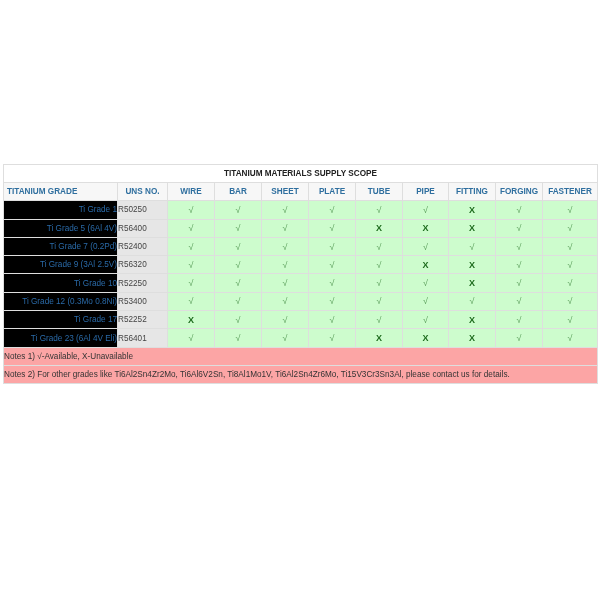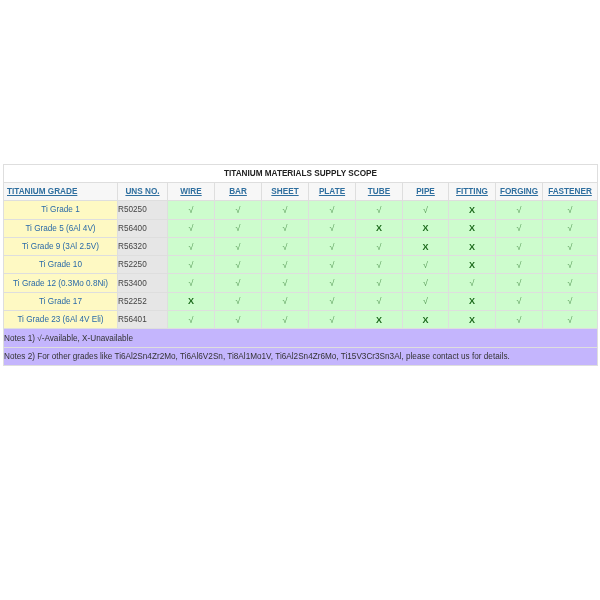--- a/index.html
+++ b/index.html
@@ -8,28 +8,28 @@
   table.scope {
     position: absolute; left: 3px; top: 136px; width: 594px;
     border-collapse: collapse; table-layout: fixed;
     font-size: 8.2px; color: #333; margin-top: 28px;
   }
   table.scope td, table.scope th {
     border: 1px solid #dedede; padding: 0; height: 17.3px;
     overflow: hidden; white-space: nowrap;
   }
   .title-cell { text-align: center; font-weight: bold; color: #222; background: #fff; height: 17px !important; }
-  .hdr th { color: #2f6f9f; font-weight: bold; background: #f7f7f7; height: 18px; text-align: center; text-decoration: underline; }
+  .hdr th { color: #2f6f9f; font-weight: bold; background: #f7f7f7; height: 18px; text-align: center; }
   .hdr th.grade-h { text-align: left; padding-left: 3px; }
-  td.grade { color: #2a6aa8; background: #fef9c3; padding-left: 3px; text-align: center; }
+  td.grade { color: #2a6aa8; background: #000000; padding-left: 3px; text-align: right; }
   td.uns { background: #e6e6e6; text-align: left; color: #444; }
   td.mark { background: #cdfccd; text-align: center; border-color: #c4e8c4; }
   td.mark.yes { color: #5fa25f; font-size: 9px; }
   td.mark.no { color: #1d6b1d; font-weight: bold; font-size: 9px; }
-  td.note { background: #c4b5fd; padding-left: 3px; color: #333; height: 17.5px; }
+  td.note { background: #fca5a5; padding-left: 3px; color: #333; height: 17.5px; }
 </style>
 </head>
 <body>
 
 <table class="scope">
   <colgroup>
     <col style="width:114px">
       <col style="width:50px">
     <col style="width:47px">
       <col style="width:47px">
@@ -76,20 +76,33 @@
       <tr>
         <td class="grade">Ti Grade 5 (6Al 4V)</td>
         <td class="uns">R56400</td>
         <td class="mark yes">√</td>
         <td class="mark yes">√</td>
         <td class="mark yes">√</td>
         <td class="mark yes">√</td>
         <td class="mark no">X</td>
         <td class="mark no">X</td>
         <td class="mark no">X</td>
+        <td class="mark yes">√</td>
+        <td class="mark yes">√</td>
+      </tr>
+      <tr>
+        <td class="grade">Ti Grade 7 (0.2Pd)</td>
+        <td class="uns">R52400</td>
+        <td class="mark yes">√</td>
+        <td class="mark yes">√</td>
+        <td class="mark yes">√</td>
+        <td class="mark yes">√</td>
+        <td class="mark yes">√</td>
+        <td class="mark yes">√</td>
+        <td class="mark yes">√</td>
         <td class="mark yes">√</td>
         <td class="mark yes">√</td>
       </tr>
       <tr>
         <td class="grade">Ti Grade 9 (3Al 2.5V)</td>
         <td class="uns">R56320</td>
         <td class="mark yes">√</td>
         <td class="mark yes">√</td>
         <td class="mark yes">√</td>
         <td class="mark yes">√</td>

